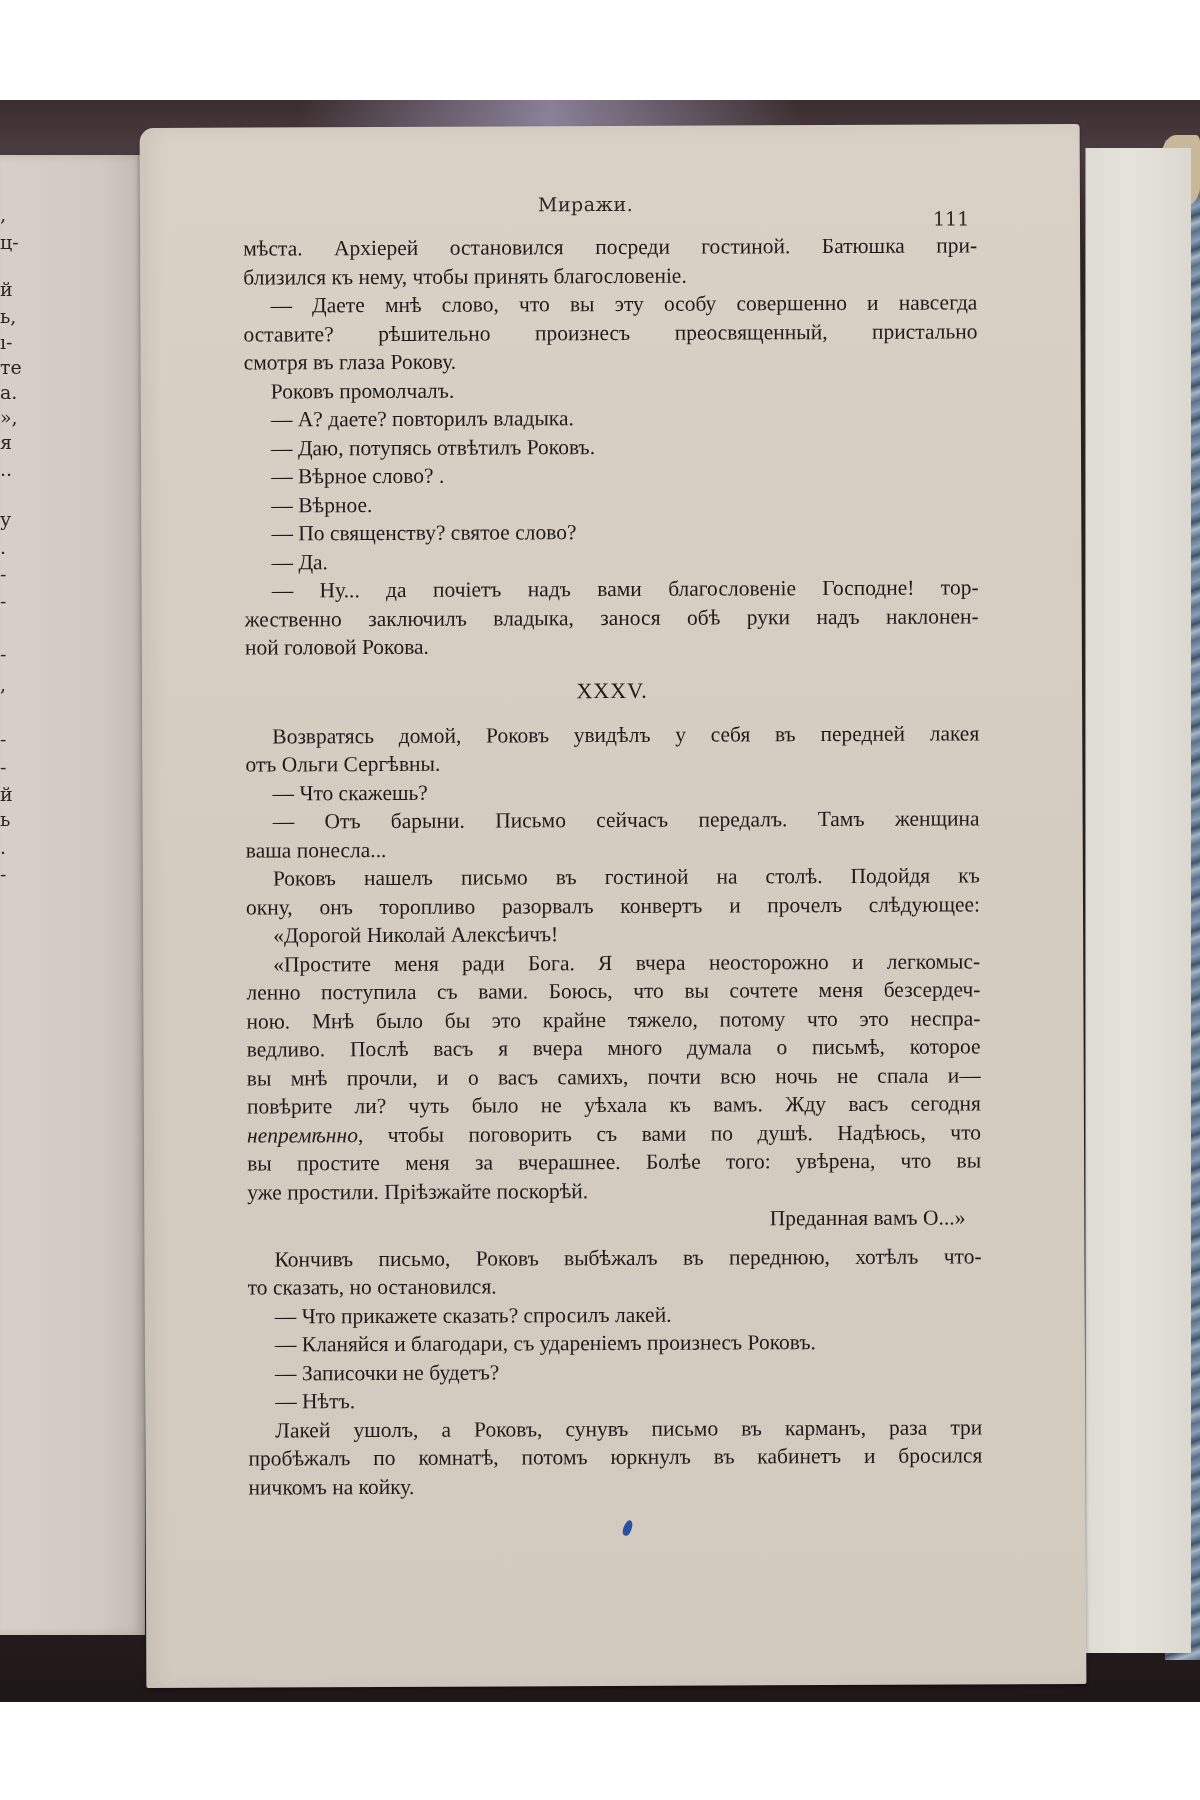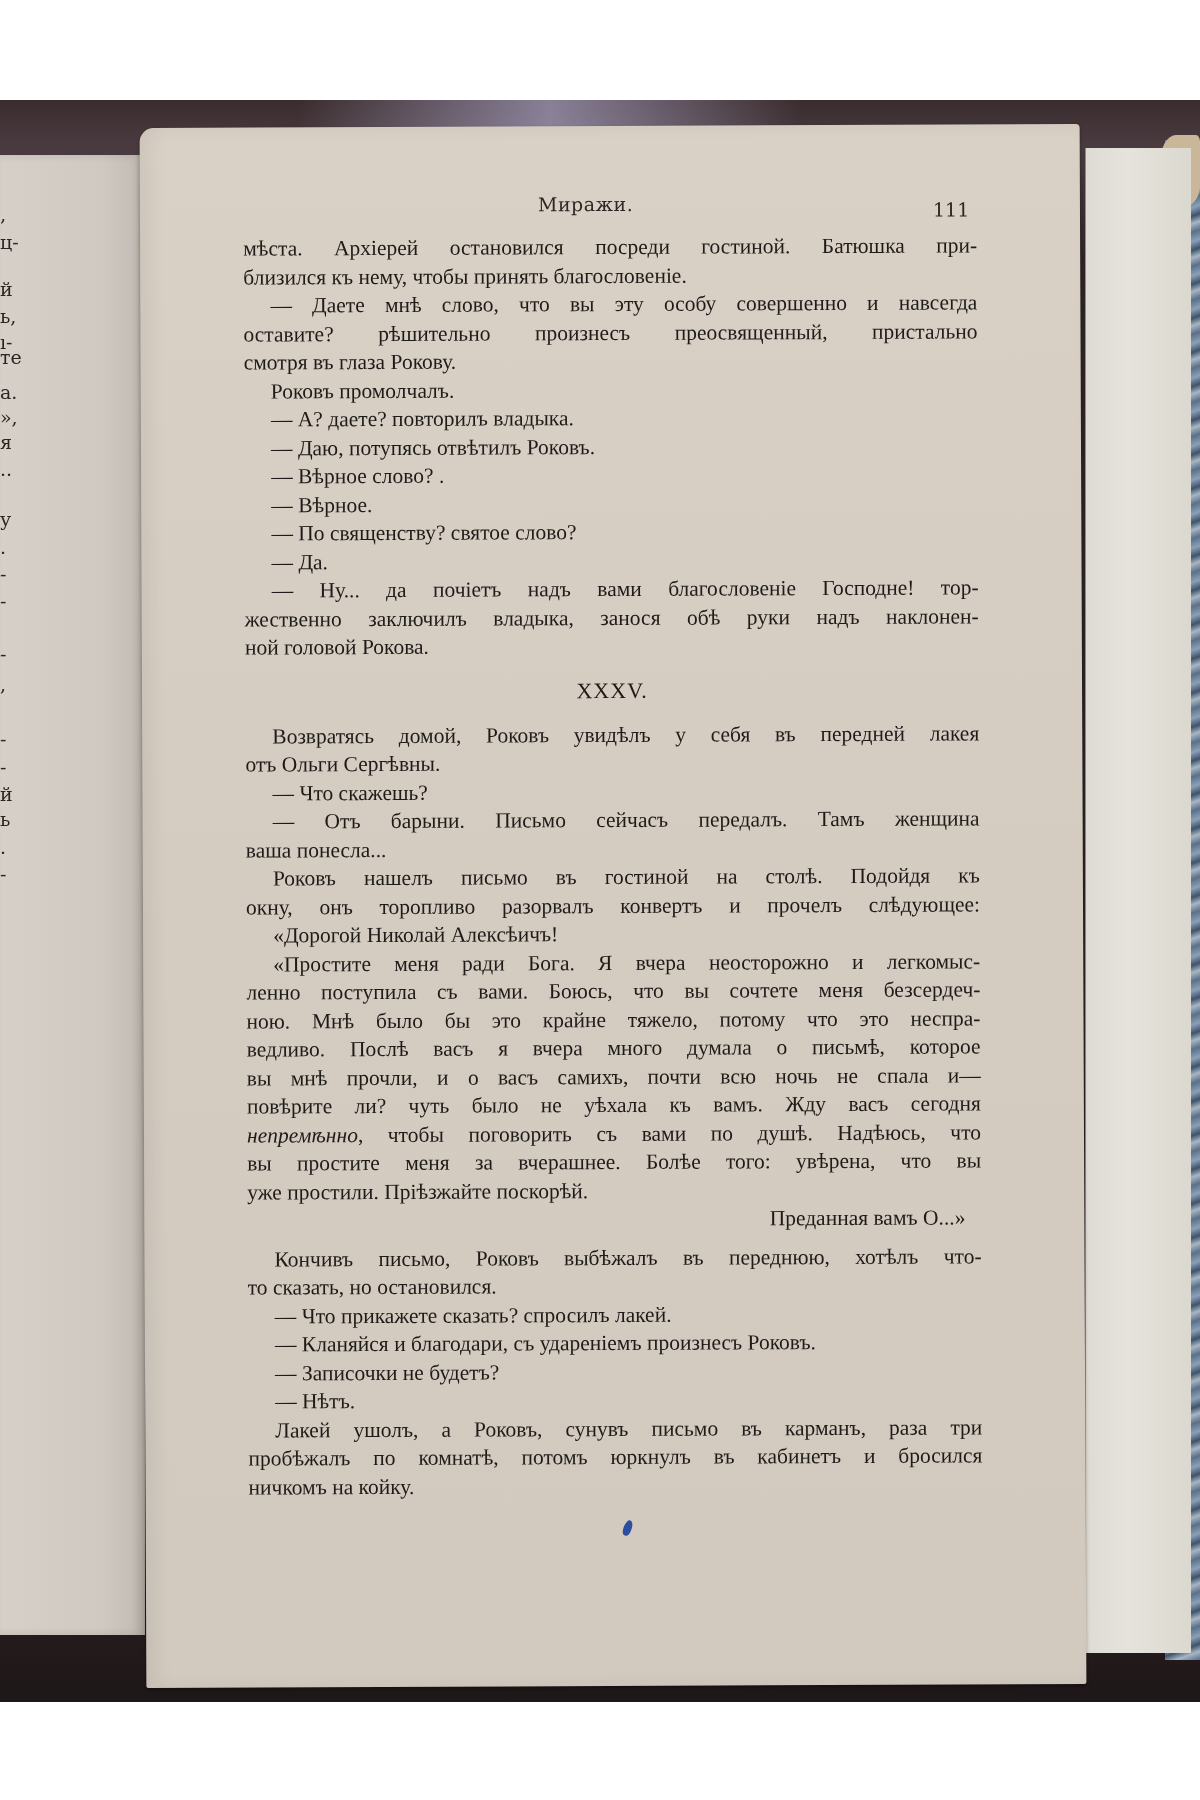--- a/index.html
+++ b/index.html
@@ -42,21 +42,21 @@
       background: linear-gradient(180deg, #d9d1c6 0%, #d4ccc1 50%, #d2cabf 100%);
       border-radius: 14px 4px 2px 2px;
       box-shadow: 0 2px 4px rgba(0,0,0,0.35), inset 10px 0 18px rgba(0,0,0,0.06);
       transform: rotate(-0.25deg);
     }
     .running-head {
       position: absolute; top: 67px; left: 0; width: 100%; height: 26px;
       font-size: 19px; color: #2c2723;
     }
     .running-title { position: absolute; left: 398px; top: 0; letter-spacing: 0.5px; }
-    .page-number { position: absolute; left: 793px; top: 7px; }
+    .page-number { position: absolute; left: 793px; top: 16px; }
     .text-block {
       position: absolute; left: 103px; top: 107px; width: 734px;
       font-family: "Liberation Serif", serif;
       font-size: 21.5px; color: #1f1b19;
     }
     .line {
       height: 28.5px; line-height: 28.5px;
       white-space: nowrap; text-align: justify; text-align-last: justify;
     }
     .line.last { text-align-last: left; }
@@ -76,21 +76,21 @@
 
 <div class="table-surface"></div>
 <div class="table-highlight"></div>
 
 <div class="left-page">
   <span class="left-frag" style="top:50px">‚</span>
   <span class="left-frag" style="top:78px">ц-</span>
   <span class="left-frag" style="top:125px">й</span>
   <span class="left-frag" style="top:152px">ь,</span>
   <span class="left-frag" style="top:178px">ı-</span>
-  <span class="left-frag" style="top:193px">те</span>
+  <span class="left-frag" style="top:203px">те</span>
   <span class="left-frag" style="top:228px">а.</span>
   <span class="left-frag" style="top:253px">»,</span>
   <span class="left-frag" style="top:278px">я</span>
   <span class="left-frag" style="top:305px">..</span>
   <span class="left-frag" style="top:355px">у</span>
   <span class="left-frag" style="top:383px">.</span>
   <span class="left-frag" style="top:410px">-</span>
   <span class="left-frag" style="top:437px">-</span>
   <span class="left-frag" style="top:490px">-</span>
   <span class="left-frag" style="top:520px">,</span>

